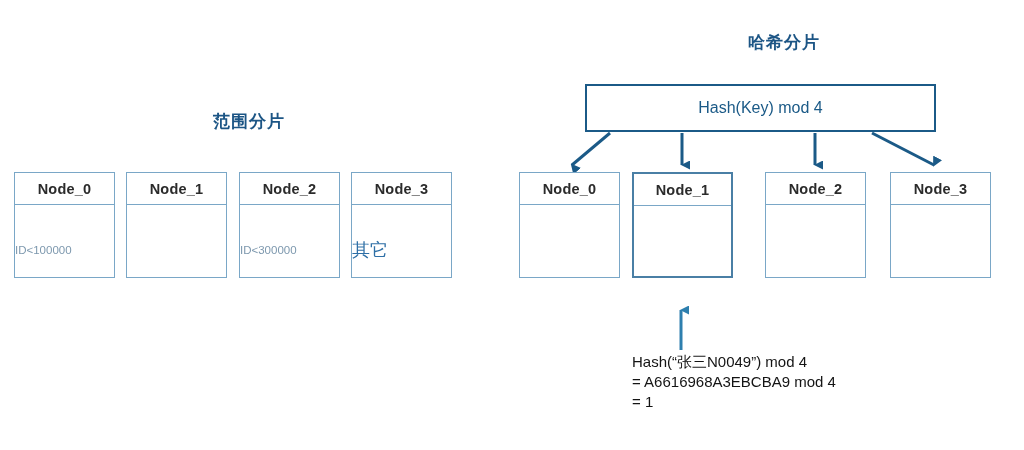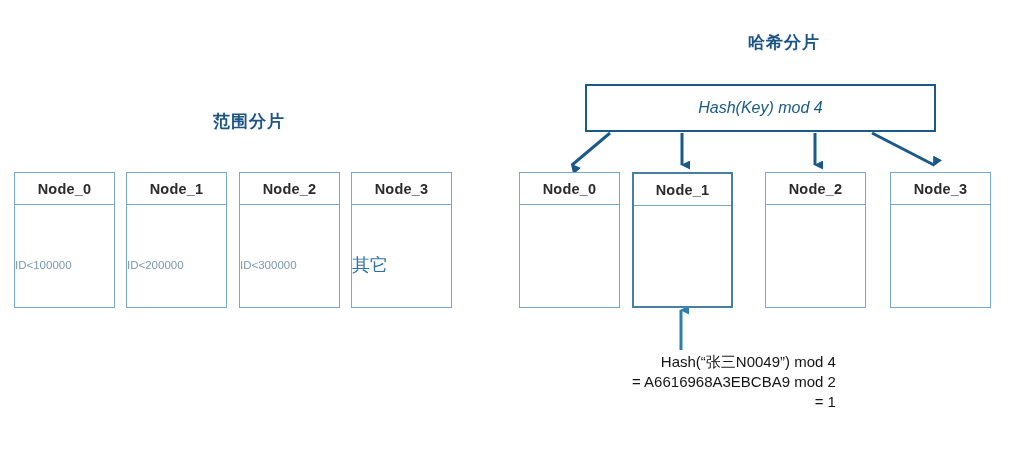--- a/index.html
+++ b/index.html
@@ -31,21 +31,21 @@
   #range-title { left: 172px; top: 110px; }
   #hash-title  { left: 707px; top: 31px;  }
 
   
   .node-box {
     position: absolute;
     box-sizing: border-box;
     background: #ffffff;
     border: 1px solid #7aa7c7;
     width: 101px;
-    height: 136px;
+    height: 106px;
   }
   .node-box.emphasis { border: 2px solid #4a7fa5; }
 
   .node-head {
     box-sizing: border-box;
     height: 32px;
     border-bottom: 1px solid #7aa7c7;
     display: flex;
     align-items: center;
     justify-content: center;
@@ -80,21 +80,20 @@
     border: 2px solid #1b5a87;
     background: #ffffff;
     display: flex;
     align-items: center;
     justify-content: center;
   }
   #hash-box .label {
     font-size: 16px;
     color: #1b5a87;
     white-space: nowrap;
-    font-style: italic;
   }
 
   
   #arrows {
     position: absolute;
     left: 0;
     top: 0;
     width: 1024px;
     height: 450px;
     pointer-events: none;
@@ -102,43 +101,39 @@
 
   
   #formula {
     position: absolute;
     left: 632px;
     top: 352px;
     font-size: 15px;
     line-height: 20px;
     color: #141414;
     white-space: nowrap;
-    text-align: right;
   }
   #formula div { white-space: nowrap; }
 </style>
 </head>
 <body>
 
 <div id="canvas">
 
   <div class="section-title" id="range-title">范围分片</div>
 
   <div class="node-box" style="left:14px;  top:172px;">
     <div class="node-head">Node_0</div>
     <div class="node-body">
       <span class="node-rule">ID&lt;100000</span>
     </div>
   </div>
 
   <div class="node-box" style="left:126px; top:172px;">
     <div class="node-head">Node_1</div>
-    <div class="node-body">
-      <span class="node-rule">ID&lt;200000</span>
-    </div>
   </div>
 
   <div class="node-box" style="left:239px; top:172px;">
     <div class="node-head">Node_2</div>
     <div class="node-body">
       <span class="node-rule">ID&lt;300000</span>
     </div>
   </div>
 
   <div class="node-box" style="left:351px; top:172px;">
@@ -193,17 +188,17 @@
     <div class="node-body"></div>
   </div>
 
   <div class="node-box" style="left:890px; top:172px;">
     <div class="node-head">Node_3</div>
     <div class="node-body"></div>
   </div>
 
   <div id="formula">
     <div>Hash(“张三N0049”) mod 4</div>
-    <div>= A6616968A3EBCBA9 mod 2</div>
+    <div>= A6616968A3EBCBA9 mod 4</div>
     <div>= 1</div>
   </div>
 
 </div>
 
 </body></html>

